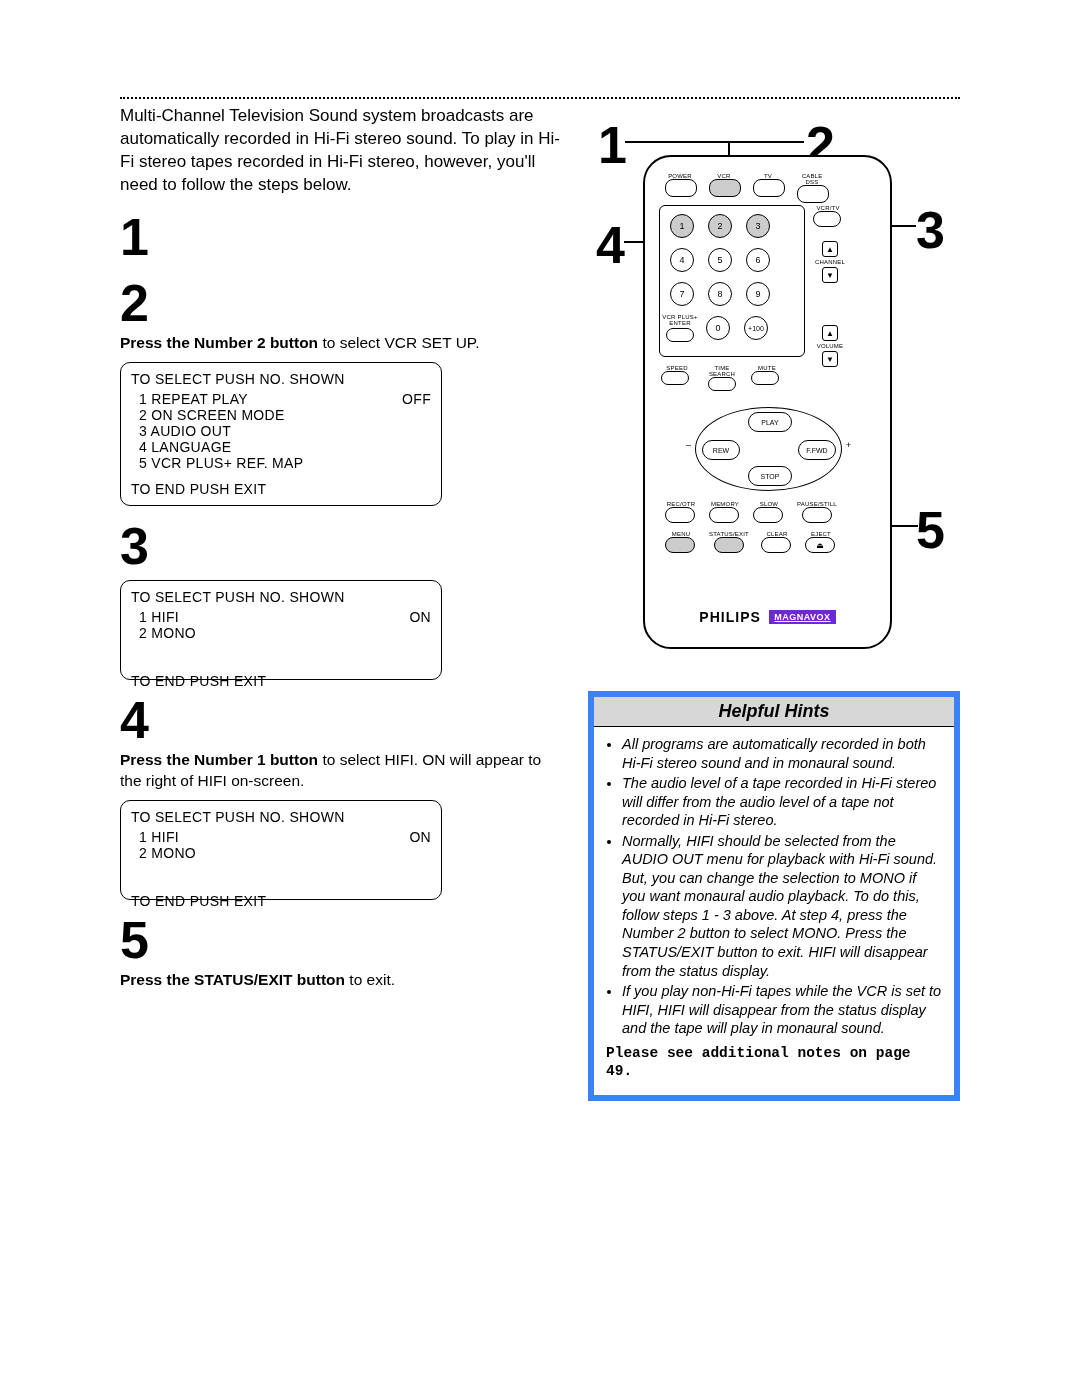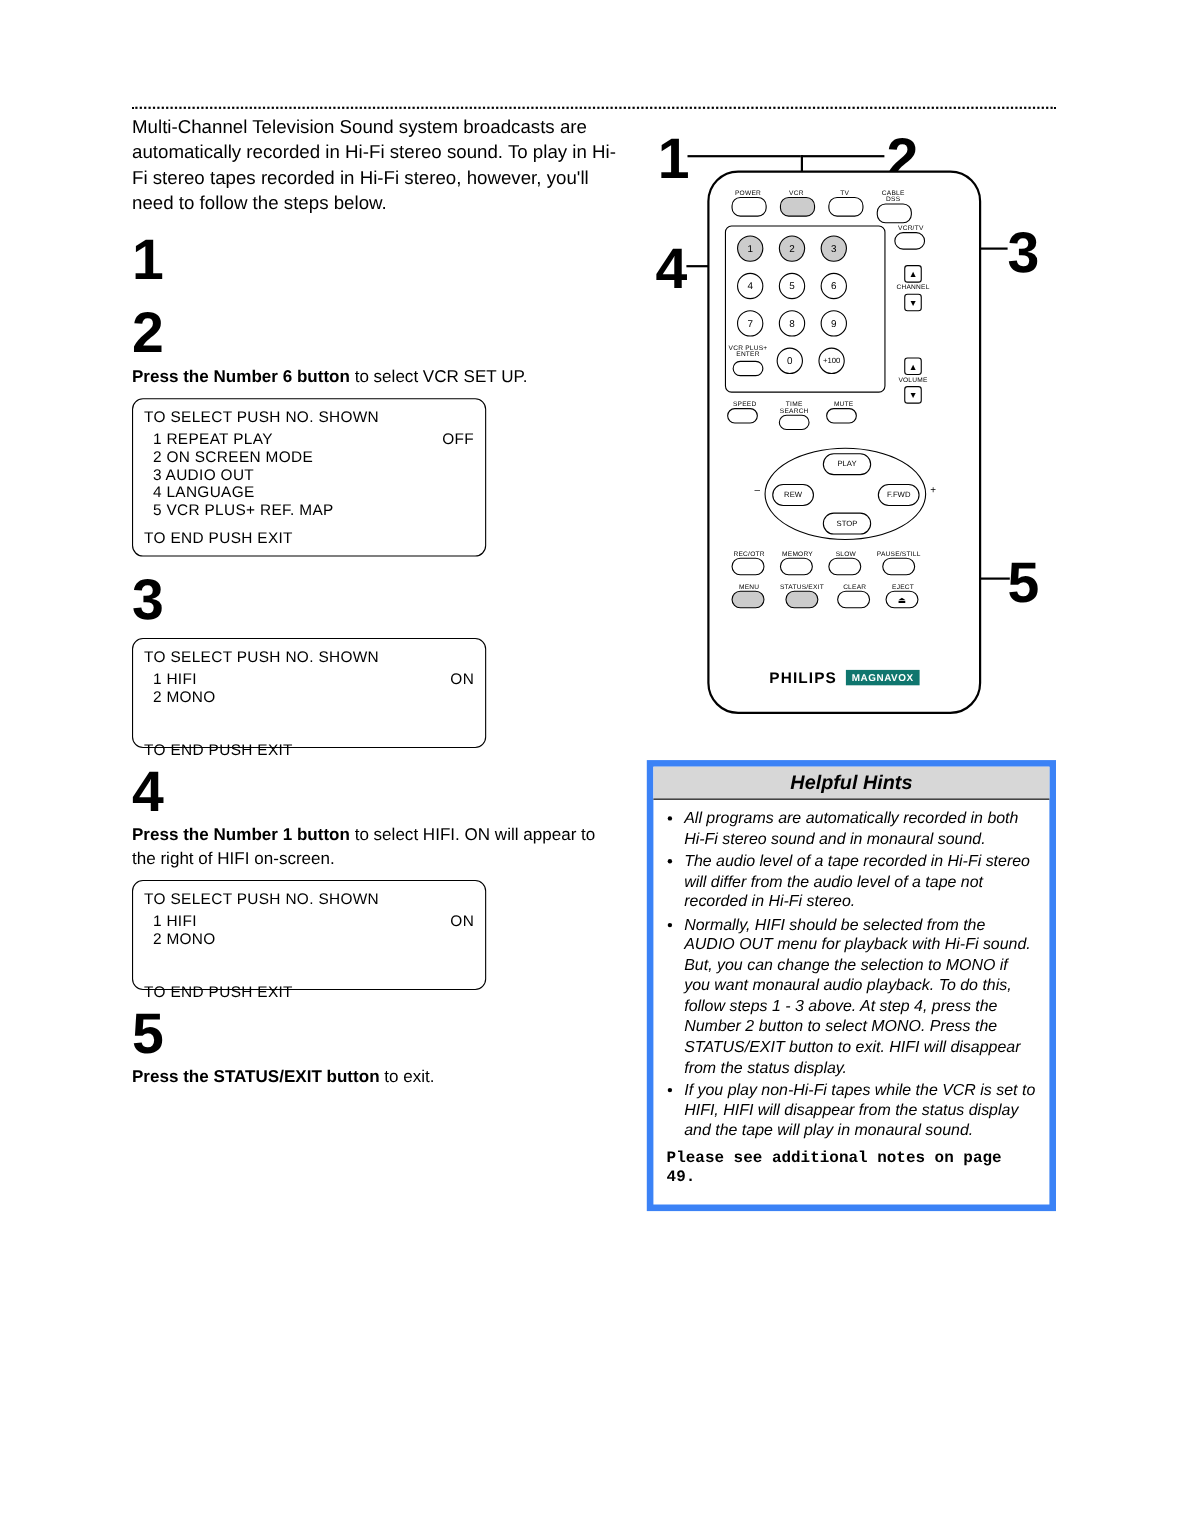--- a/index.html
+++ b/index.html
@@ -28,21 +28,21 @@
   .tiny { font-size:6px; text-align:center; line-height:1; letter-spacing:0.2px; }
   .rrow { position:absolute; display:flex; gap:14px; }
   .oval { width:30px; height:16px; border:1px solid #000; border-radius:8px; display:flex; align-items:center; justify-content:center; font-size:8px; background:#fff; }
   .oval.shade { background:#ccc; }
   .circle { width:22px; height:22px; border:1px solid #000; border-radius:50%; display:flex; align-items:center; justify-content:center; font-size:9px; background:#fff; }
   .sq { width:14px; height:14px; border:1px solid #000; border-radius:3px; display:flex; align-items:center; justify-content:center; font-size:8px; }
   .dpad { position:absolute; left:42px; top:242px; width:145px; height:82px; border:1.5px solid #000; border-radius:50%/50%; }
   .dpad .pill { position:absolute; border:1px solid #000; border-radius:10px; font-size:7px; display:flex; align-items:center; justify-content:center; background:#fff; }
   .brand { position:absolute; left:0; right:0; bottom:14px; text-align:center; }
   .brand .p { display:inline-block; font-weight:bold; font-size:14px; letter-spacing:1px; vertical-align:middle; }
-  .brand .m { display:inline-block; background:#0f766e; color:#fff; font-size:9px; font-weight:bold; padding:2px 5px; margin-left:4px; vertical-align:middle; letter-spacing:0.5px; }
+  .brand .m { display:inline-block; background:#6d28d9; color:#fff; font-size:9px; font-weight:bold; padding:2px 5px; margin-left:4px; vertical-align:middle; letter-spacing:0.5px;text-decoration:underline; }
 
   .hints-box { border:6px solid #3b82f6; margin-top:26px; }
   .hints-hdr { background:#d7d7d7; border-bottom:1px solid #000; text-align:center; font-style:italic; font-weight:bold; font-size:18px; padding:4px 0; }
   .hints-body { padding:8px 12px 14px 12px; font-size:14.5px; line-height:1.28; }
   .hints-body ul { margin:0; padding-left:16px; }
   .hints-body li { font-style:italic; margin-bottom:2px; }
   .hints-body .note { font-style:normal; font-weight:bold; margin-top:6px;font-family:Liberation Mono, monospace; }
 </style>
 </head>
 <body>
@@ -52,21 +52,21 @@
 
   <div class="cols">
 
     <div class="left">
       <div class="intro">Multi-Channel Television Sound system broadcasts are automatically recorded in Hi-Fi stereo sound. To play in Hi-Fi stereo tapes recorded in Hi-Fi stereo, however, you'll need to follow the steps below.</div>
 
       <div class="bignum">1</div>
 
       <div class="bignum">2</div>
       <div class="step">
-        <b>Press the Number 6 button</b><span> to select VCR SET UP.</span>
+        <b>Press the Number 2 button</b><span> to select VCR SET UP.</span>
       </div>
       <div class="menu-box">
         <div class="hdr">TO SELECT PUSH NO. SHOWN</div>
         <div class="row">
             <span class="opt">1 REPEAT PLAY</span>
             <span>OFF</span>
           </div>
         <div class="row">
             <span class="opt">2 ON SCREEN MODE</span>
           </div>

